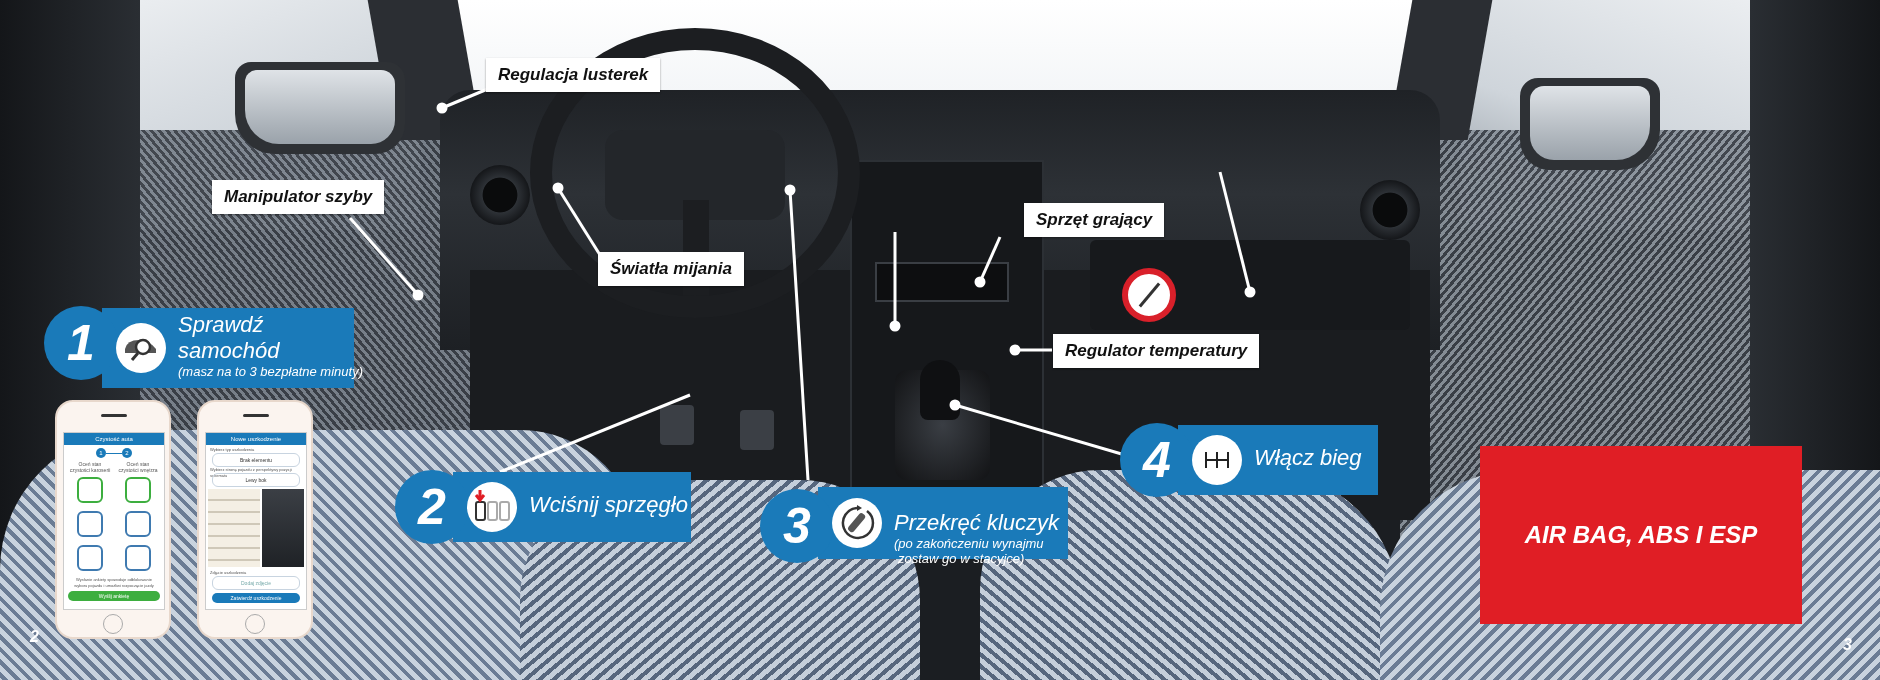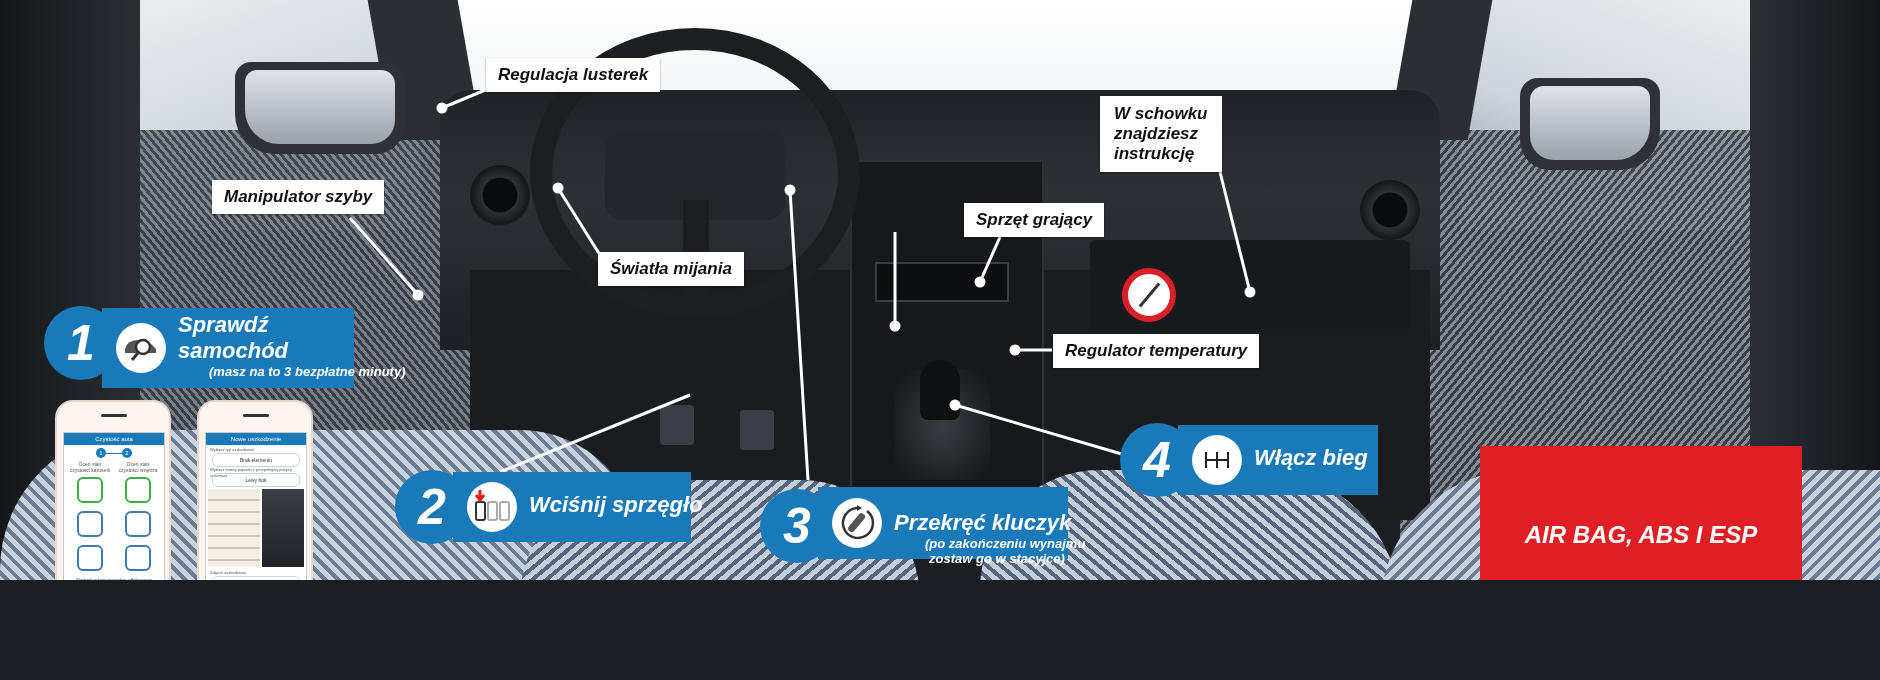--- a/index.html
+++ b/index.html
@@ -1,17 +1,17 @@
 <!DOCTYPE html>
 <html><head>
 <meta charset="utf-8">
 <style>
   html, body { margin:0; padding:0; }
   body { width:1880px; height:680px; overflow:hidden; font-family:"Liberation Sans", sans-serif; background:#1b1e22; }
-  .page { position:relative; width:1880px; height:580px; overflow:hidden; }
+  .page { position:relative; width:1880px; height:680px; overflow:hidden; }
 
   
   .windshield { position:absolute; left:170px; top:0; width:1560px; height:130px;
     background:linear-gradient(#ffffff 0%, #f4f6f8 70%, #d8dde2 100%); }
   .win-left { position:absolute; left:0; top:0; width:420px; height:230px;
     background:linear-gradient(160deg,#f2f4f6 0%, #cfd5db 60%, #8a939b 100%); }
   .win-right { position:absolute; right:0; top:0; width:420px; height:230px;
     background:linear-gradient(200deg,#f2f4f6 0%, #cfd5db 60%, #8a939b 100%); }
   .pillar-l { position:absolute; left:380px; top:0; width:90px; height:140px; background:#2b2e33; transform:skewX(10deg); }
   .pillar-r { position:absolute; left:1400px; top:0; width:80px; height:140px; background:#2b2e33; transform:skewX(-10deg); }
@@ -57,23 +57,23 @@
   
   .label { position:absolute; background:#fff; color:#111; font-weight:bold; font-style:italic;
     font-size:17px; line-height:20px; padding:7px 12px; box-shadow:0 1px 2px rgba(0,0,0,.4); white-space:nowrap; }
 
   
   .step { position:absolute; height:70px; }
   .step .num { position:absolute; left:0; top:-2px; width:74px; height:74px; border-radius:50%; background:#1a7ab9;
     color:#fff; font-weight:bold; font-style:italic; font-size:50px; line-height:74px; text-align:center; z-index:2; }
   .step .bar { position:absolute; left:58px; top:0; height:70px; background:#1a7ab9; z-index:1; }
   .step .icon-circle { position:absolute; left:72px; top:10px; width:50px; height:50px; border-radius:50%; background:#fff; z-index:3; }
-  .step .txt { position:absolute; left:134px; top:0; color:#fff; font-weight:bold; font-style:italic; z-index:3; white-space:nowrap; }
+  .step .txt { position:absolute; left:134px; top:0; color:#fff; font-weight:normal; font-style:italic; z-index:3; white-space:nowrap; }
   .step .title { font-size:22px; line-height:26px; display:block; }
-  .step .sub { font-size:13px; line-height:15px; display:block;margin-left:31px; }
+  .step .sub { font-size:13px; line-height:15px; display:block; }
 
   
   .phone { position:absolute; top:400px; width:112px; height:235px; background:#fbf4ef; border-radius:18px; border:2px solid #e8d8cc; }
   .phone .speaker { position:absolute; left:44px; top:12px; width:26px; height:3px; background:#333; border-radius:2px; }
   .phone .screen { position:absolute; left:6px; top:30px; width:100px; height:176px; background:#fff; border:1px solid #ccc; overflow:hidden; }
   .phone .hdr { height:12px; background:#1a7ab9; color:#fff; font-size:6px; line-height:12px; text-align:center; }
   .phone .home { position:absolute; left:46px; top:212px; width:18px; height:18px; border-radius:50%; border:1px solid #aaa; }
   .face { position:absolute; width:26px; height:26px; border-radius:6px; border:2px solid #3f7ab0; box-sizing:border-box; }
   .face.g { border-color:#3dae3f; }
   .pbtn { position:absolute; height:10px; border-radius:5px; color:#fff; font-size:5px; line-height:10px; text-align:center; }
@@ -150,27 +150,22 @@
 
   <div class="label" style="left:486px;top:58px;">
     <span>Regulacja lusterek</span>
   </div>
   <div class="label" style="left:212px;top:180px;">
     <span>Manipulator szyby</span>
   </div>
   <div class="label" style="left:598px;top:252px;">
     <span>Światła mijania</span>
   </div>
-  <div class="label" style="left:964px;top:203px;">
+  <div class="label" style="left:1024px;top:203px;">
     <span>Sprzęt grający</span>
-  </div>
-  <div class="label" style="left:1100px;top:96px;padding:8px 14px;">
-    <span>W schowku</span><br>
-    <span>znajdziesz</span><br>
-    <span>instrukcję</span>
   </div>
   <div class="label" style="left:1053px;top:334px;">
     <span>Regulator temperatury</span>
   </div>
 
   <div class="step" style="left:44px;top:308px;width:310px;">
     <div class="num">1</div>
     <div class="bar" style="width:252px;height:80px;top:0;"></div>
     <div class="icon-circle" style="top:15px;">
       <svg width="50" height="50" viewBox="0 0 50 50">

